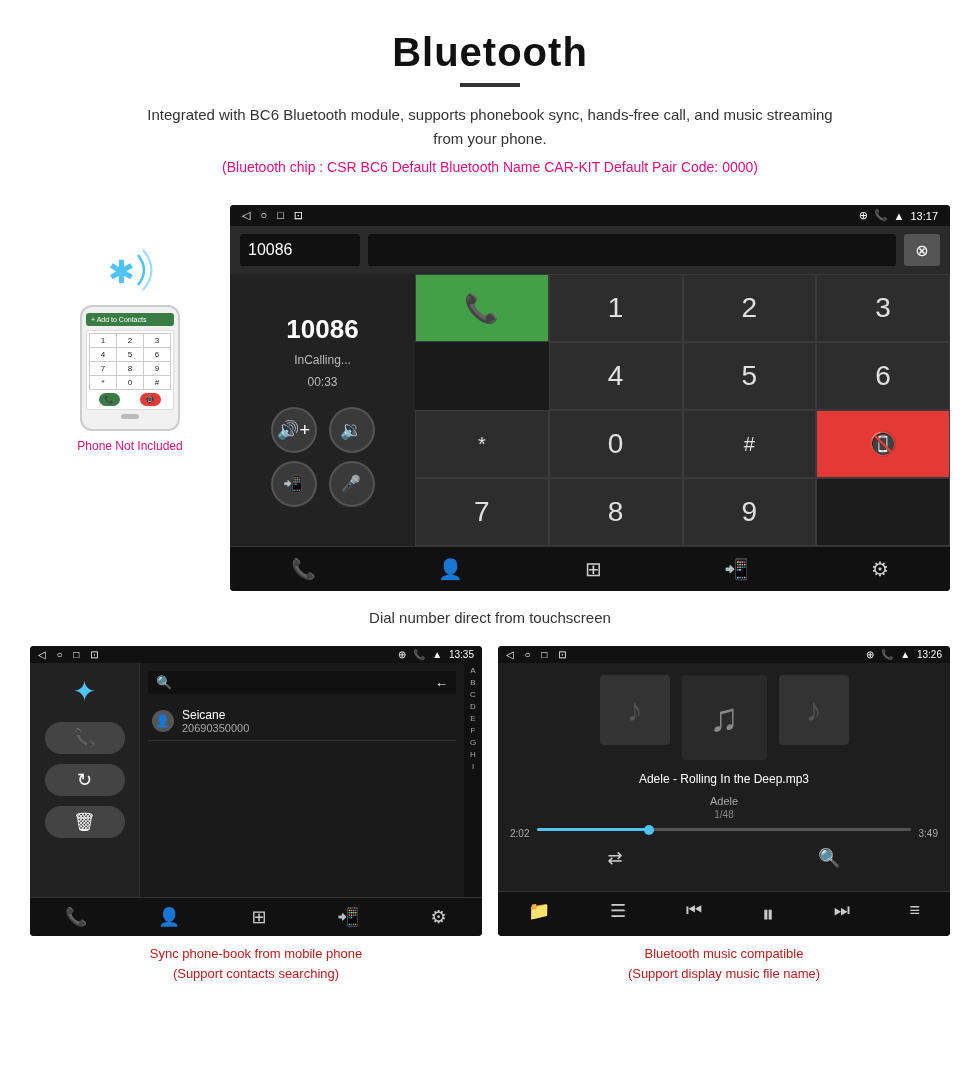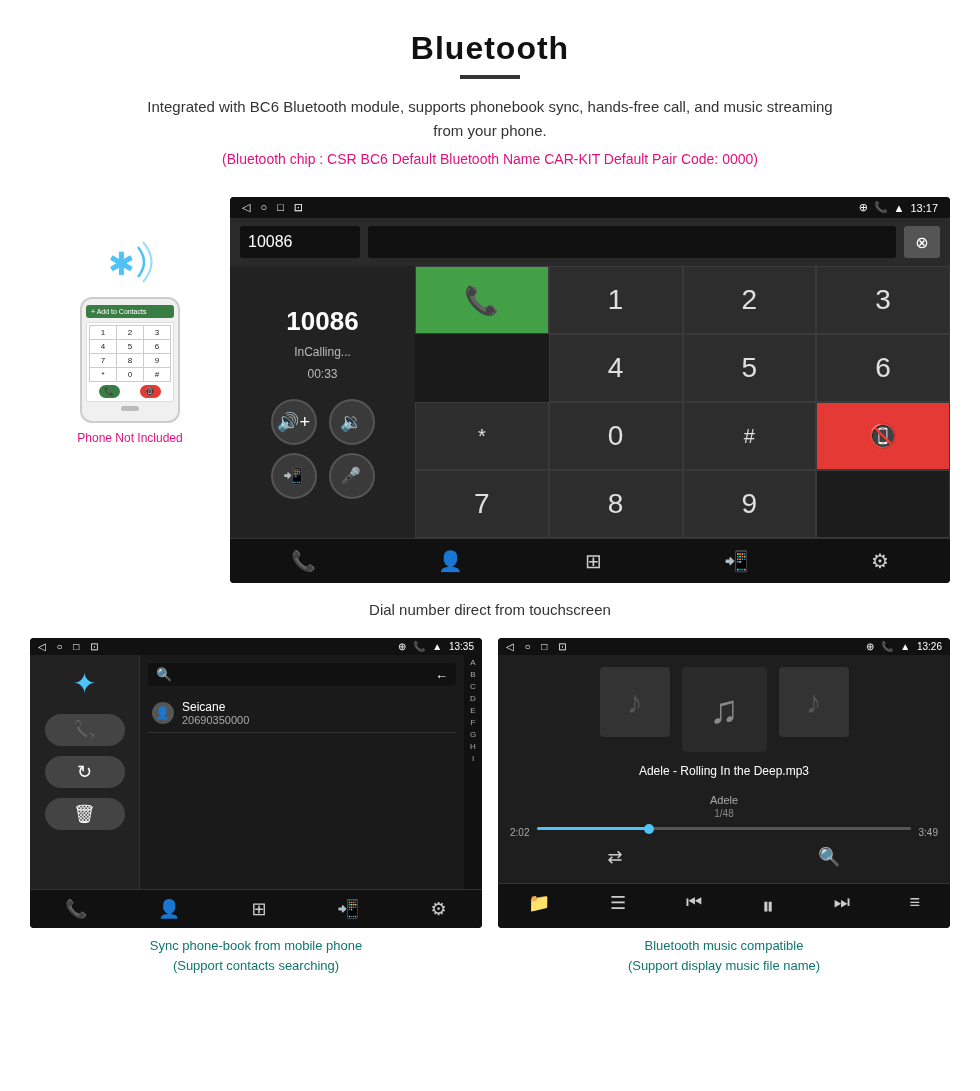--- a/index.html
+++ b/index.html
@@ -10,21 +10,21 @@
       font-family: Arial, sans-serif;
       color: #222;
     }
 
     
     .page-header {
       text-align: center;
       padding: 30px 20px 10px;
     }
     .page-title {
-      font-size: 32px;
+      font-size: 40px;
       font-weight: 900;
       color: #111;
       letter-spacing: 1px;
     }
     .title-underline {
       width: 60px;
       height: 4px;
       background: #333;
       margin: 8px auto 16px;
     }
@@ -373,21 +373,21 @@
     }
     .album-art.center {
       width: 85px;
       height: 85px;
       background: #2a2a2a;
     }
     .music-title {
       color: #fff;
       font-size: 12px;
       text-align: center;
-      margin-bottom: 16px;
+      margin-bottom: 9px;
     }
     .music-artist {
       color: #aaa;
       font-size: 11px;
       text-align: right;
       margin-bottom: 2px;
     }
     .music-track-num {
       color: #888;
       font-size: 10px;
@@ -446,21 +446,21 @@
       padding: 8px 0;
       border-top: 1px solid #333;
     }
     .music-nav-icon {
       color: #ccc;
       font-size: 18px;
     }
 
     .bottom-caption {
       font-size: 13px;
-      color: #0f766e;
+      color: #b91c1c;
       text-align: center;
       margin-top: 8px;
       line-height: 1.5;
     }
 
     
     .dial-screen-wrapper {
       background: #1a1a1a;
       border-radius: 4px;
       overflow: hidden;

